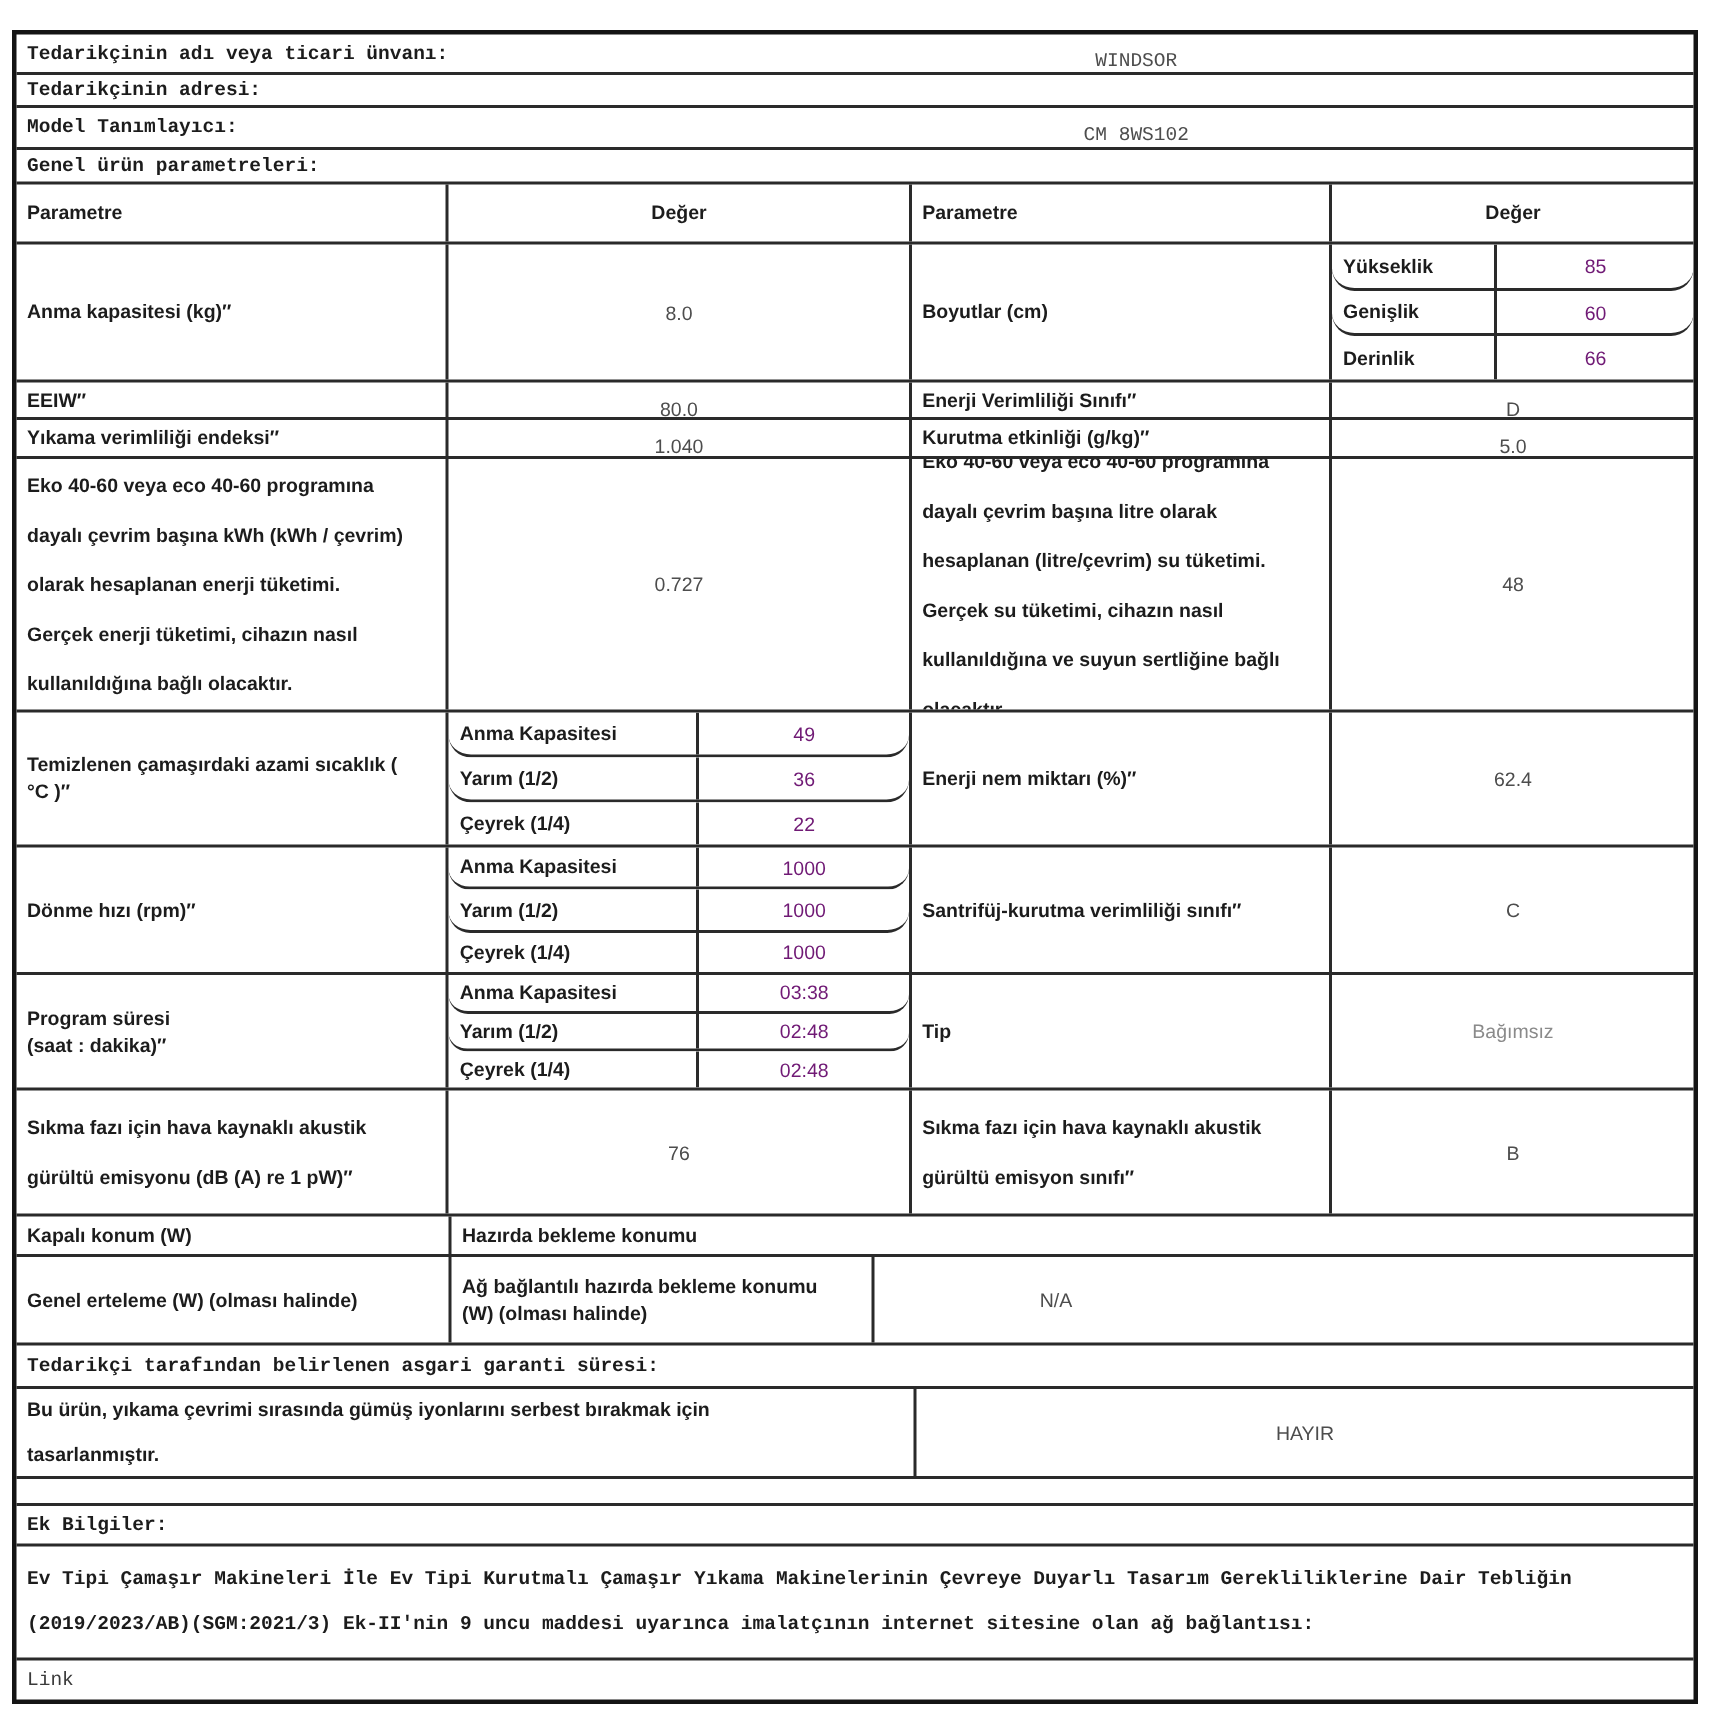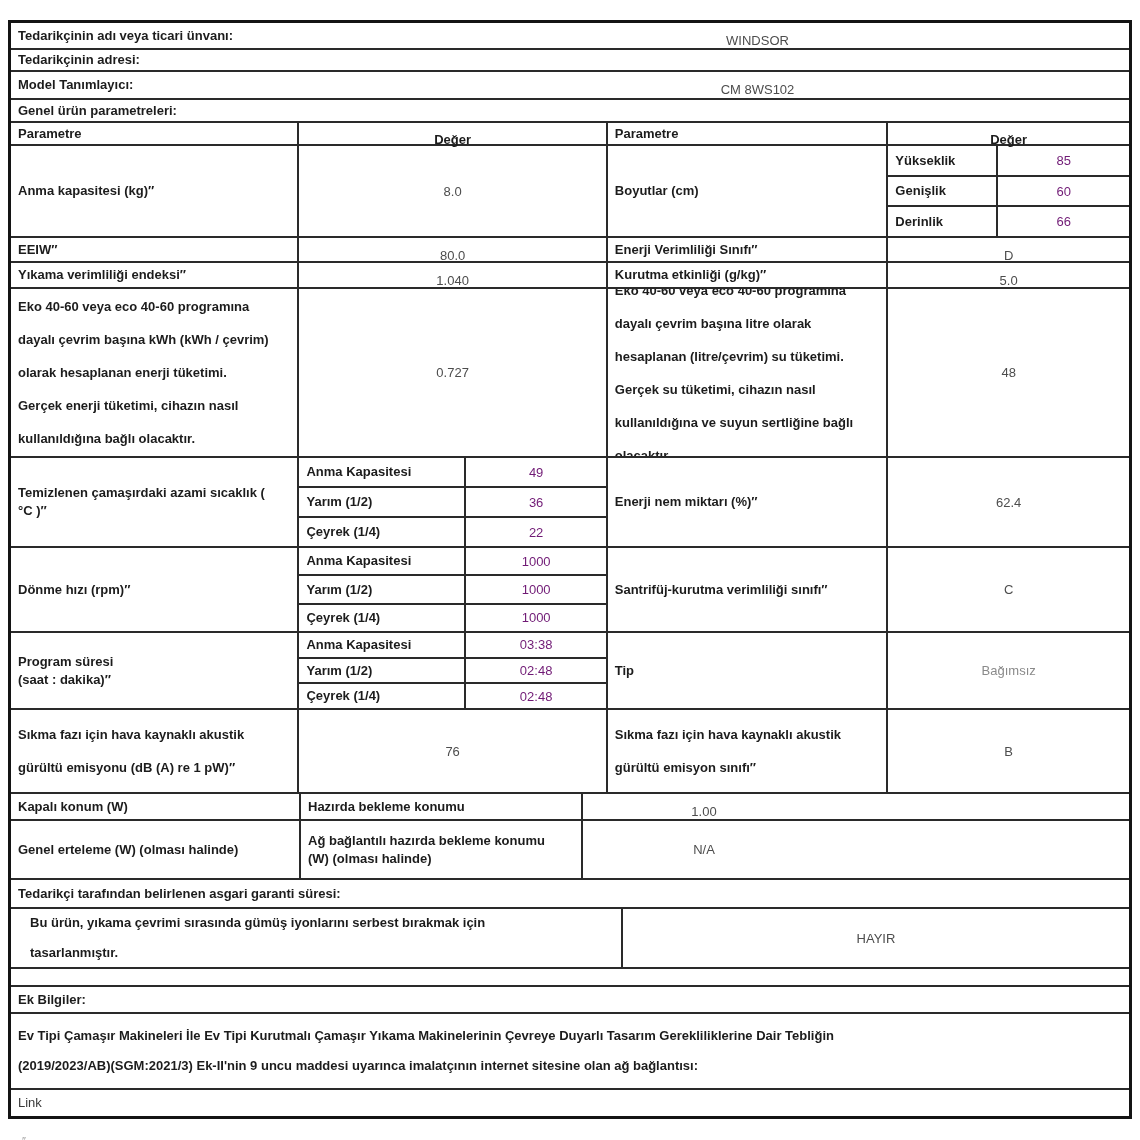--- a/index.html
+++ b/index.html
@@ -12,36 +12,36 @@
   .page { padding:20px 8px 0 8px; }
   .tbl { width:1124px; border:3px solid #141414; background:#fff; }
   .row { display:flex; border-bottom:2px solid #2a2a2a; }
   .row:last-child { border-bottom:none; }
   .cell {
     display:flex; align-items:center;
     border-right:2px solid #2a2a2a;
     overflow:hidden; min-width:0;
   }
   .cell:last-child { border-right:none; }
-  .nb { border-right:none !important; }
+  .nb { border-right:none !important;font-family:Liberation Mono, monospace; }
   .lbl {
     font-weight:bold; font-size:13px; color:#1c1c1c;
     padding:2px 7px; white-space:pre-line; line-height:1.35;
   }
   .ml { line-height:33px; }
   .ml30 { line-height:30px; }
   .val {
     justify-content:center; text-align:center;
     font-size:13px; color:#4d4d4d; font-weight:normal; padding:17px 4px;
   }
   .muted { color:#8a8a8a; }
   .c1 { width:290px; } .c2 { width:310px; } .c3 { width:282px; } .c4 { width:242px; }
-  .w600 { width:600px;margin-left:12px; } .w375 { width:375px; } .fx { flex:1; }
+  .w600 { width:600px; } .w375 { width:375px; } .fx { flex:1; }
   .sub { flex-direction:column; align-items:stretch; padding:0; }
-  .subrow { flex:1; display:flex; border-bottom:2px solid #2a2a2a; min-height:0; }
+  .subrow { flex:1; display:flex; border-bottom:2px solid #2a2a2a; min-height:0;border-radius:15px; }
   .subrow:last-child { border-bottom:none; }
   .subname { border-right:2px solid #2a2a2a; display:flex; align-items:center; }
   .subL .subname { width:167px; }
   .subR .subname { width:110px; }
   .subval { flex:1; display:flex; align-items:center; justify-content:center;
             font-size:13px; color:#701a75; text-align:center; }
   .fw { width:100%; }
   .footnote { padding:16px 0 0 14px; font-size:11px; color:#9a9a9a; }
   .linktext { font-weight:normal; color:#3a3a3a; }
 </style>
@@ -63,21 +63,21 @@
 
     <div class="row" style="height:28px">
       <div class="cell lbl nb w375">Model Tanımlayıcı:</div>
       <div class="cell val nb fx">CM 8WS102</div>
     </div>
 
     <div class="row" style="height:23px">
       <div class="cell lbl nb fw">Genel ürün parametreleri:</div>
     </div>
 
-    <div class="row" style="height:23px">
+    <div class="row" style="height:40px">
       <div class="cell lbl c1">Parametre</div>
       <div class="cell lbl val c2" style="font-weight:bold;color:#1c1c1c">Değer</div>
       <div class="cell lbl c3">Parametre</div>
       <div class="cell lbl val c4" style="font-weight:bold;color:#1c1c1c">Değer</div>
     </div>
 
     <div class="row" style="height:92px">
       <div class="cell lbl c1">Anma kapasitesi (kg)″</div>
       <div class="cell val c2">8.0</div>
       <div class="cell lbl c3">Boyutlar (cm)</div>
@@ -194,21 +194,20 @@
 gürültü emisyonu (dB (A) re 1 pW)″</div>
       <div class="cell val c2">76</div>
       <div class="cell lbl ml c3">Sıkma fazı için hava kaynaklı akustik
 gürültü emisyon sınıfı″</div>
       <div class="cell val c4">B</div>
     </div>
 
     <div class="row" style="height:27px">
       <div class="cell lbl c1">Kapalı konum (W)</div>
       <div class="cell lbl c3">Hazırda bekleme konumu</div>
-      <div class="cell val c4">1.00</div>
     </div>
 
     <div class="row" style="height:59px">
       <div class="cell lbl c1">Genel erteleme (W) (olması halinde)</div>
       <div class="cell lbl c3">Ağ bağlantılı hazırda bekleme konumu
 (W) (olması halinde)</div>
       <div class="cell val c4">N/A</div>
     </div>
 
     <div class="row" style="height:29px">

